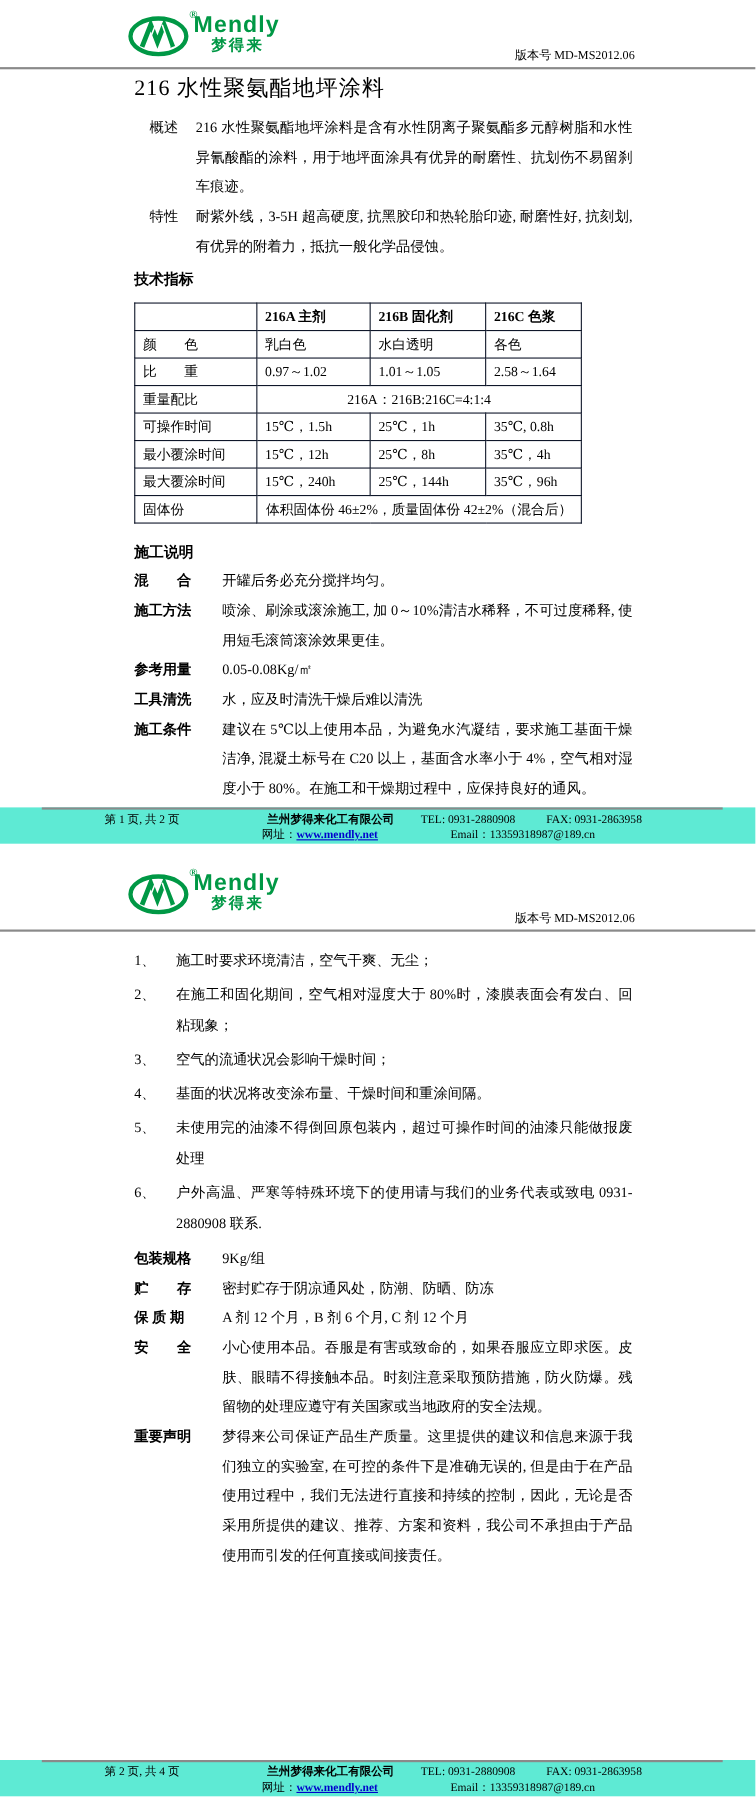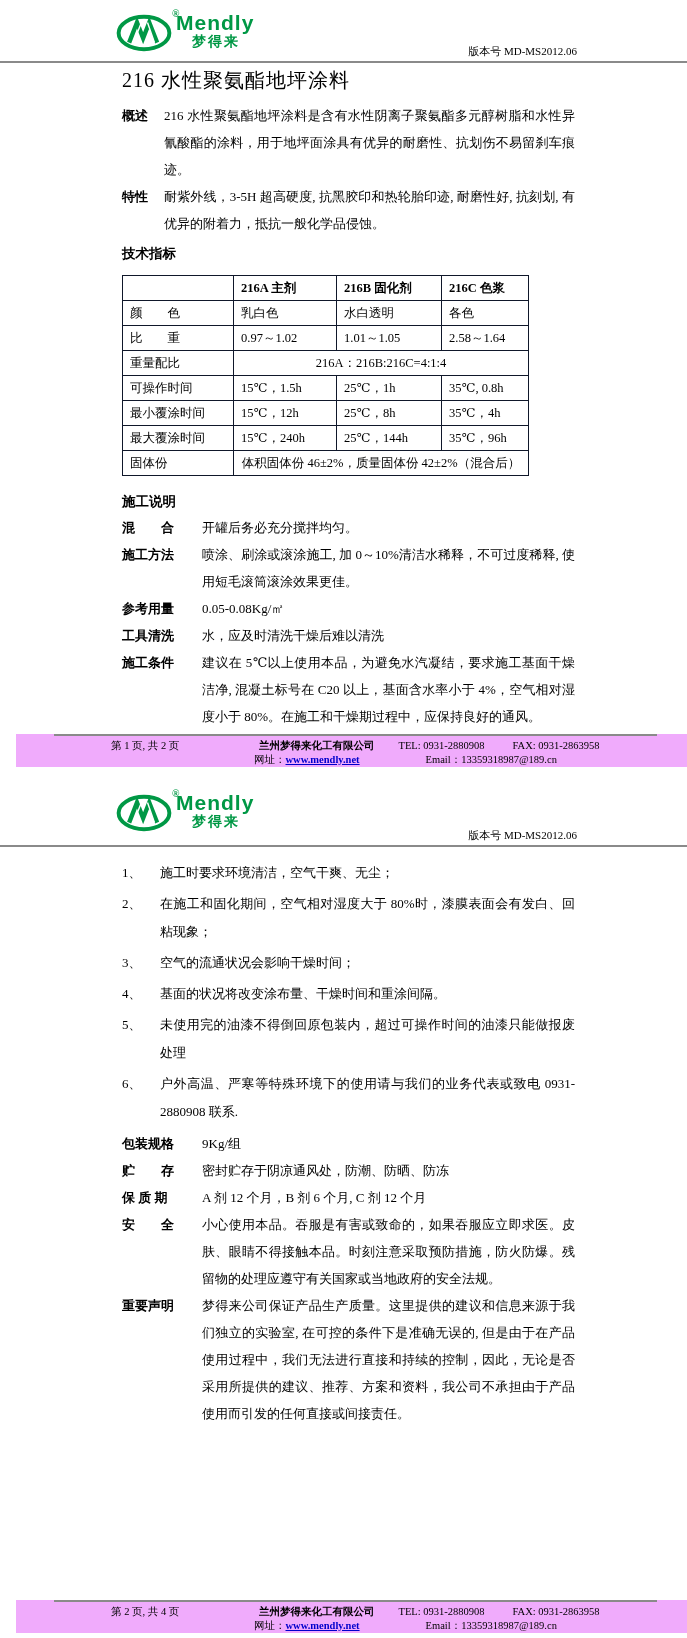--- a/index.html
+++ b/index.html
@@ -23,21 +23,21 @@
   .logo-texts{margin-left:4px;}
   .logo-name{font-weight:bold;color:var(--green);font-size:21px;letter-spacing:1px;line-height:22px;font-family:"Liberation Sans",sans-serif;}
   .logo-sub{font-weight:bold;color:var(--green);font-size:14px;line-height:16px;margin-left:16px;letter-spacing:2px;}
   .logo-reg{position:absolute;left:56px;top:-4px;color:var(--green);font-size:10px;font-weight:bold;}
   .version{position:absolute;right:110px;bottom:2px;font-size:11px;line-height:13px;}
   .hdr-rule{border-bottom:2px solid #8a8a8a;width:687px;margin-top:1px;}
 
   
   .title{margin:4px 110px 0 122px;font-size:20px;font-weight:normal;letter-spacing:1px;line-height:26px;}
   .para{display:flex;margin:9px 112px 0 122px;line-height:27px;font-size:13px;}
-  .para-label{width:42px;flex-shrink:0;font-weight:bold;}
+  .para-label{width:42px;flex-shrink:0;font-weight:normal;margin-left:14px;}
   .para-body{flex:1;text-align:justify;}
   .h-bold{margin:5px 112px 0 122px;font-weight:bold;font-size:13.5px;line-height:24px;}
   table.spec{border-collapse:collapse;margin:9px 0 0 122px;font-size:12.5px;table-layout:fixed;}
   table.spec td{border:1px solid #0f172a;height:24px;padding:0 7px;vertical-align:middle;overflow:hidden;white-space:nowrap;}
   td.c0{width:96px;font-weight:normal;}
   td.c1{width:88px;}
   td.c2{width:90px;}
   td.c3{width:72px;}
   td.hdr-cell{font-weight:bold;}
   td.span-cell{text-align:center;}
@@ -46,21 +46,21 @@
   .sec-body{flex:1;text-align:justify;}
   .gap-top{margin-top:14px;}
 
   
   .li{display:flex;margin:0 112px 3px 122px;line-height:28px;font-size:13px;}
   .li-num{width:38px;flex-shrink:0;}
   .li-body{flex:1;text-align:justify;}
   .list-wrap{margin-top:12px;}
 
   
-  .foot{position:absolute;left:0;right:0;bottom:5px;background:#f0abfc;margin-left:16px;}
+  .foot{position:absolute;left:0;right:0;bottom:5px;background:#5eead4;}
   .foot-rule{border-top:2px solid #8a8a8a;margin:0 30px 3px 38px;}
   .foot-row{display:flex;font-size:10.5px;line-height:14px;}
   .f-page{margin-left:95px;width:148px;}
   .f-company{font-weight:bold;}
   .f-tel{margin-left:24px;}
   .f-fax{margin-left:28px;}
   .f-web-label{margin-left:238px;}
   .f-email-label{margin-left:66px;}
   a.weblink{color:var(--link);text-decoration:underline;font-weight:bold;}
 </style>

